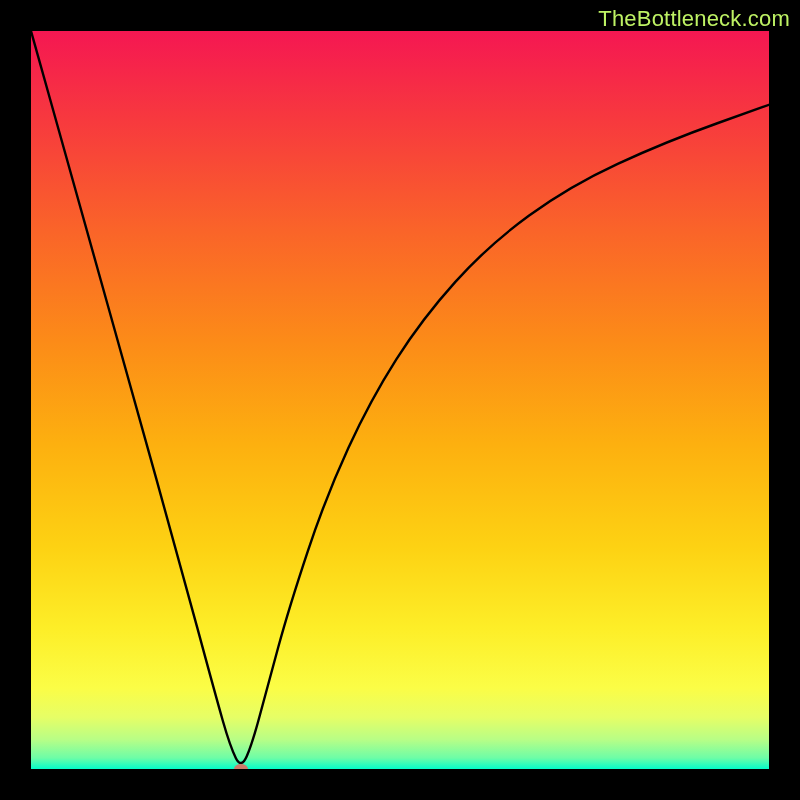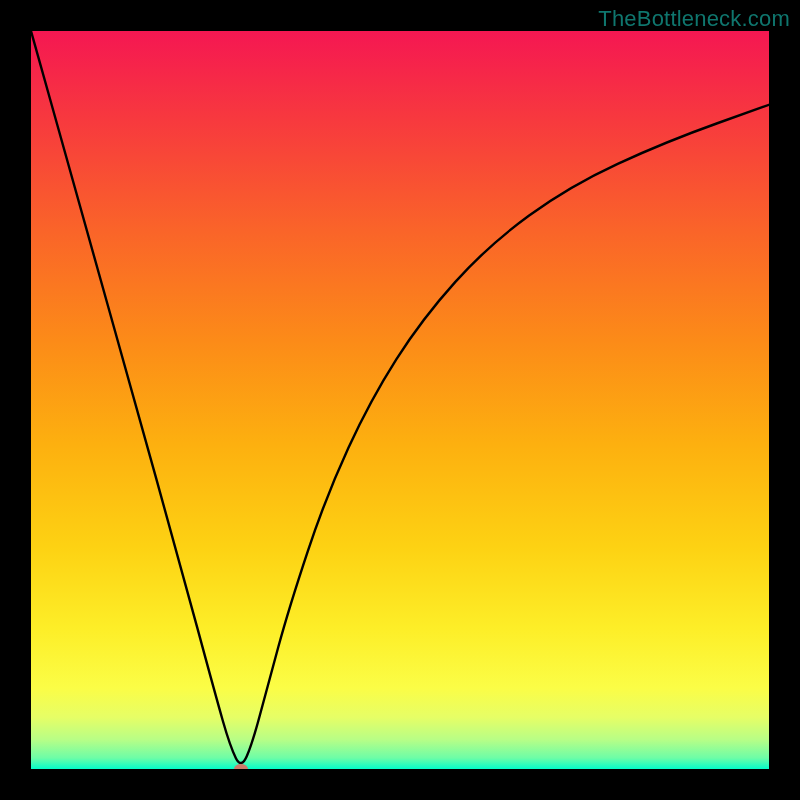--- a/index.html
+++ b/index.html
@@ -35,21 +35,21 @@
       #e6fe66 93%,
       #b8fe86 96%,
       #6dfda7 98.5%,
       #04fcc9 100%
     );
   }
   .watermark {
     position: absolute;
     top: 6px;
     right: 10px;
-    color: #0f766e;
+    color: #bef264;
     font-size: 22px;
     font-weight: 500;
     letter-spacing: 0.2px;
     z-index: 5;
   }
   svg.curve {
     position: absolute;
     inset: 0;
     width: 100%;
     height: 100%;

